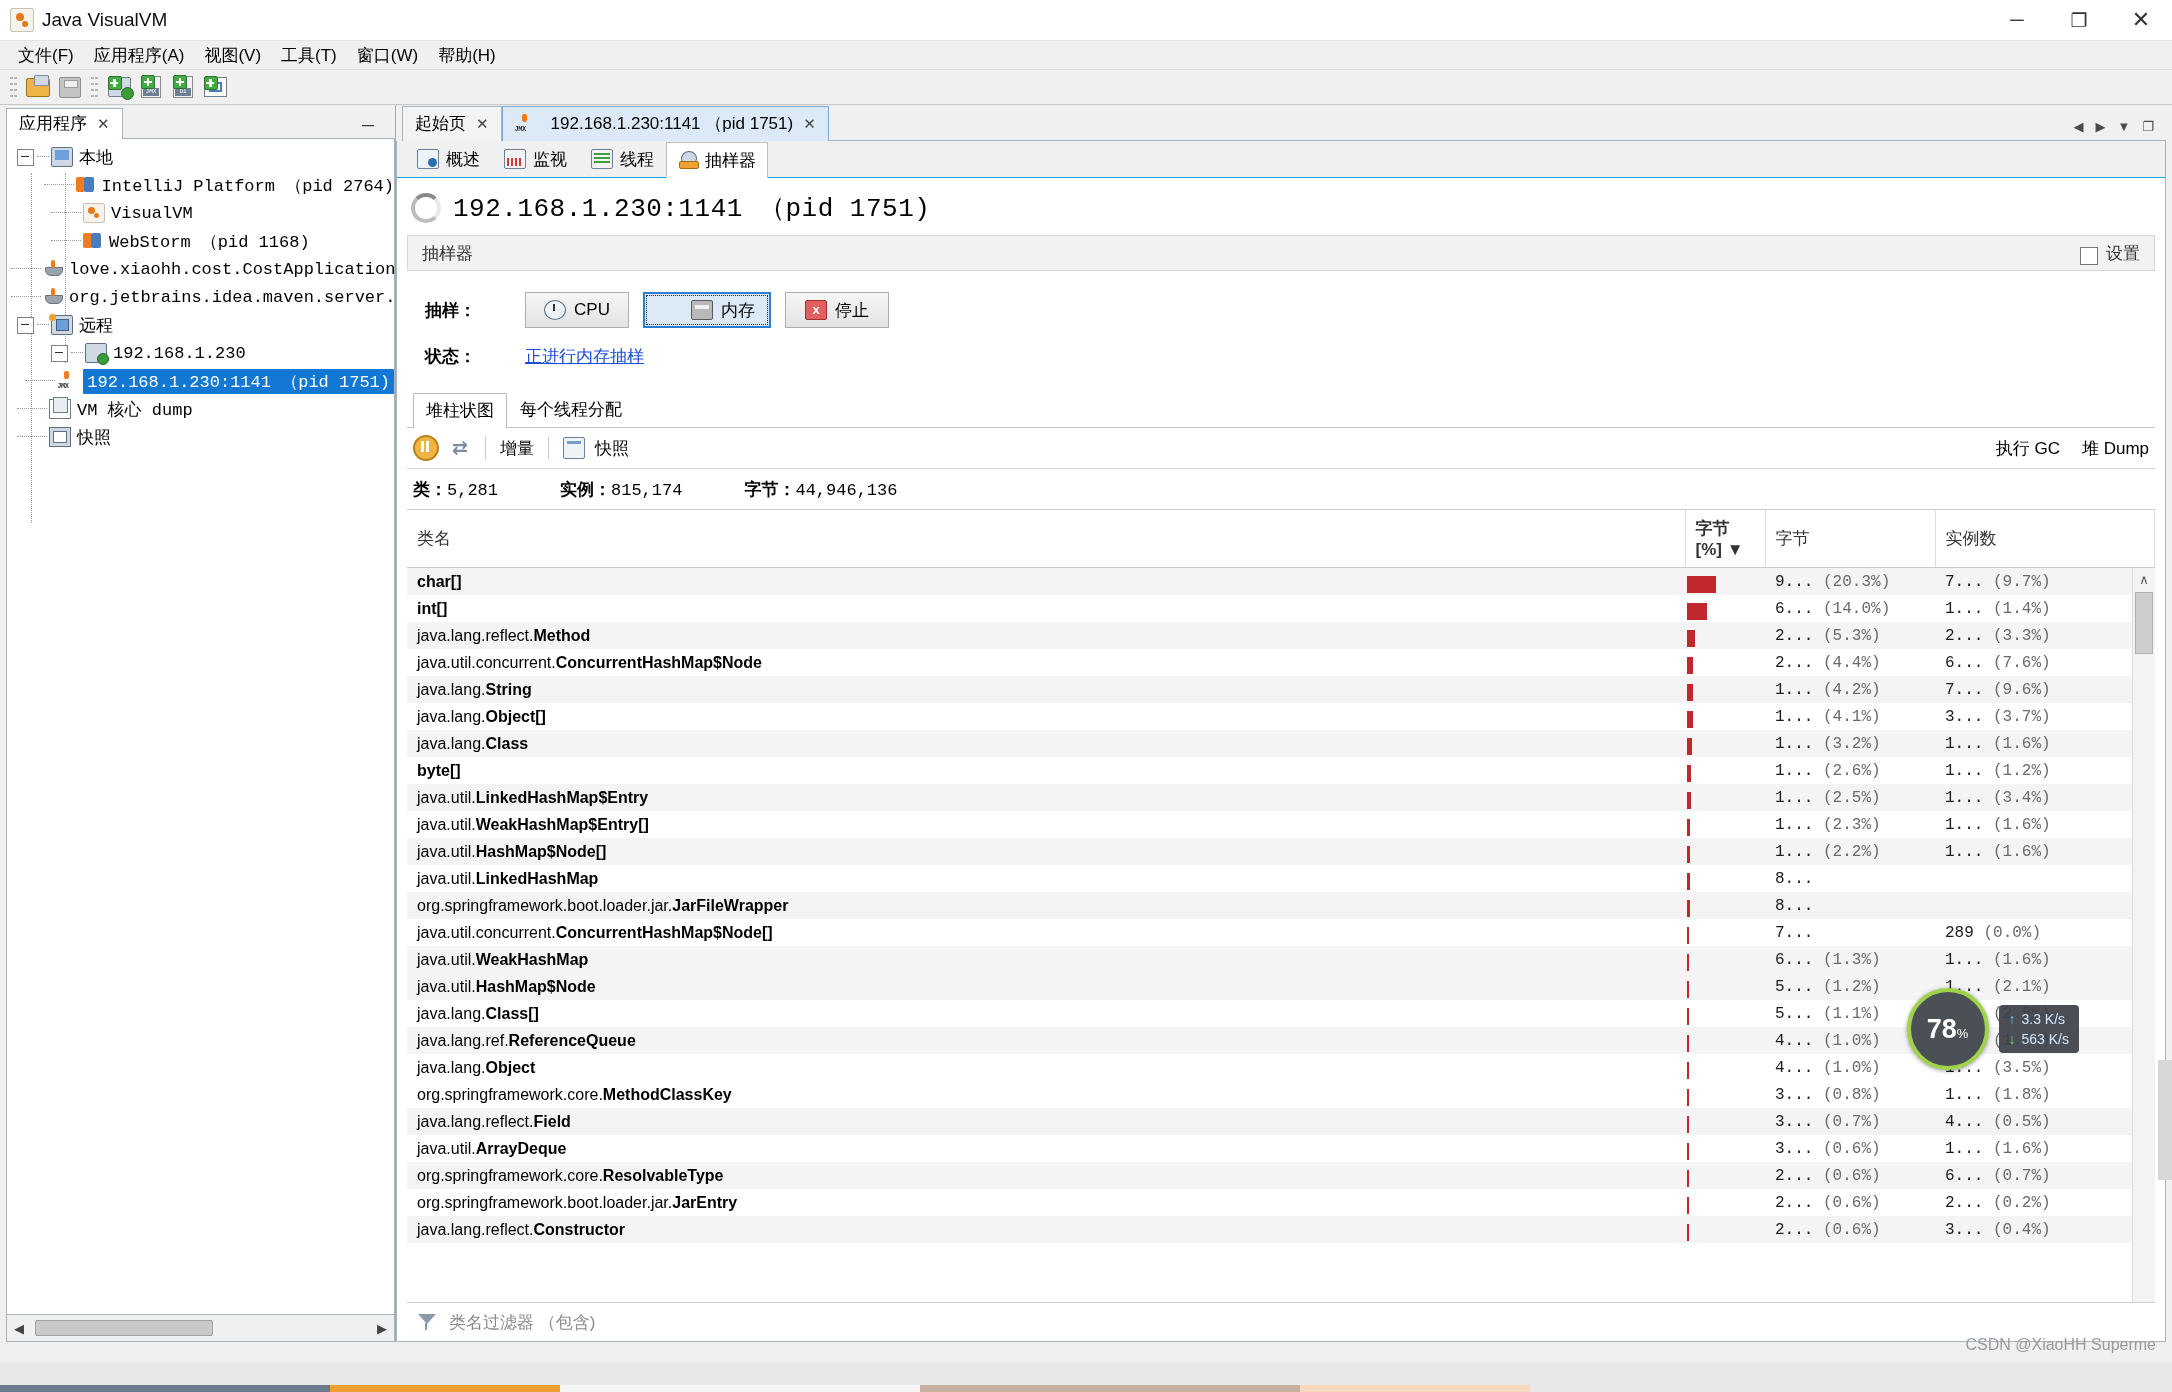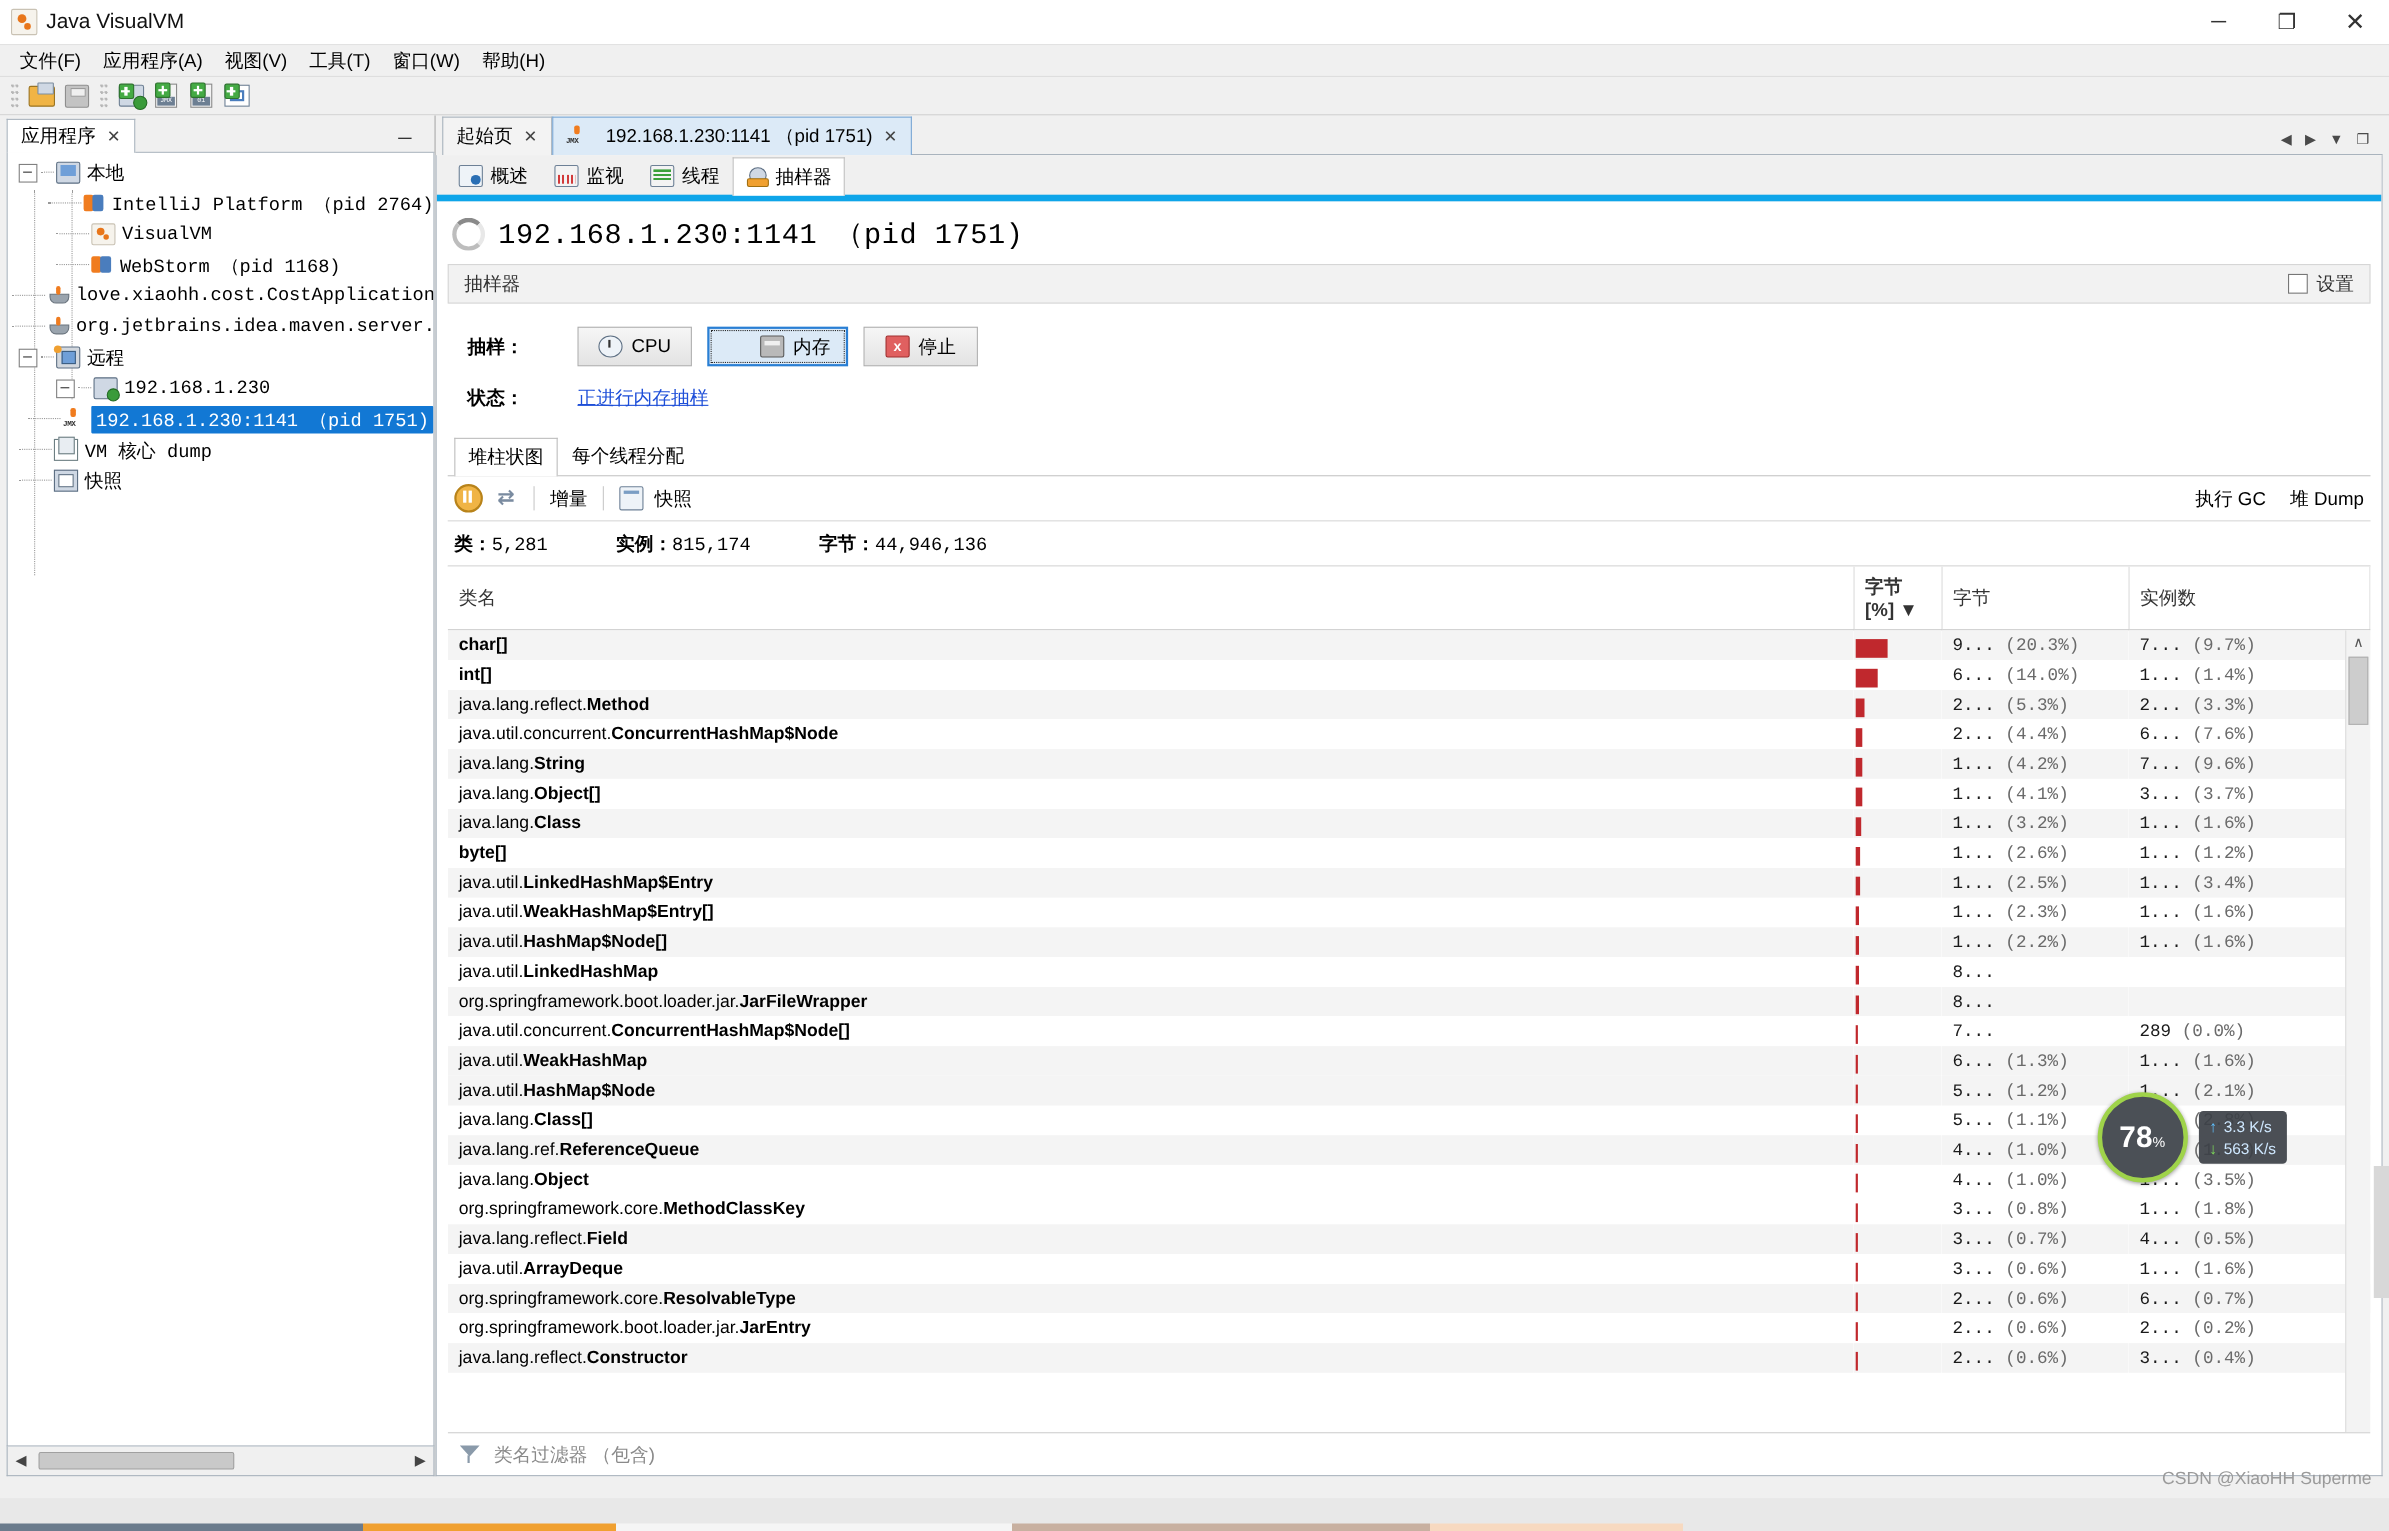--- a/index.html
+++ b/index.html
@@ -141,22 +141,22 @@
   #doc-tabrow{display:flex;align-items:flex-end;height:32px;padding-left:6px;}
   .doc-tab{border:1px solid #a9b3bd;border-bottom:none;padding:5px 12px 6px 12px;
            display:flex;align-items:center;gap:10px;font-size:17px;background:#f3f3f3;}
   .doc-tab.active{background:#dceaf7;border-color:#7aa7d4;}
   .doc-tab .x{color:#444;font-size:15px;}
   #doc-tabrow .filler{flex:1;border-bottom:1px solid #a9b3bd;height:27px;
            display:flex;align-items:center;justify-content:flex-end;gap:12px;
            padding-right:12px;color:#4a4a4a;font-size:13px;}
   #content{flex:1;background:#fff;border:1px solid #a9b3bd;border-top:none;
            display:flex;flex-direction:column;overflow:hidden;}
-  #subtabs{display:flex;align-items:flex-end;height:36px;background:#f0f0f0;
-           border-bottom:6px solid #0ea5e9;padding-left:8px;}
+  #subtabs{display:flex;height:36px;background:#f0f0f0;
+           border-bottom:1px solid #0ea5e9;padding-left:8px;}
   .subtab{display:flex;align-items:center;gap:7px;padding:5px 11px 6px 11px;font-size:17px;
           border:1px solid transparent;border-bottom:none;}
   .subtab.active{background:#fff;border-color:#bfbfbf;position:relative;top:1px;}
   .sic{width:20px;height:18px;flex:none;position:relative;border-radius:2px;}
   .sic-overview{background:#eef3f8;border:1px solid #6d8096;}
   .sic-overview:after{content:"";position:absolute;right:1px;bottom:1px;width:9px;height:9px;
         border-radius:50%;background:#2a6fb5;}
   .sic-monitor{background:#f3f3f3;border:1px solid #6d8096;}
   .sic-monitor:after{content:"";position:absolute;left:2px;bottom:2px;right:2px;height:8px;
         background:repeating-linear-gradient(90deg,#d23a3a 0 2px,transparent 2px 4px);}
@@ -171,21 +171,21 @@
 
   #pane{flex:1;overflow:hidden;display:flex;flex-direction:column;padding:0 10px;
         box-sizing:border-box;position:relative;}
   #pane-title{display:flex;align-items:center;gap:12px;padding:12px 4px 10px 4px;}
   .spinner{width:22px;height:22px;border-radius:50%;border:4px solid #bdbdbd;
            border-top-color:#8a8a8a;border-right-color:#e8e8e8;}
   #pane-title h1{margin:0;font-size:26px;font-weight:normal;letter-spacing:.5px;}
   #sampler-bar{background:#f2f2f2;border:1px solid #d6d6d6;height:36px;display:flex;
            align-items:center;justify-content:space-between;padding:0 14px;font-size:17px;
            color:#333;box-sizing:border-box;}
-  #sampler-bar .right{display:flex;align-items:center;gap:8px;}
+  #sampler-bar .right{display:flex;align-items:flex-end;gap:8px;}
   .chk{width:16px;height:16px;border:1px solid #767676;background:#fff;}
   #ctrl{padding:16px 0 6px 18px;}
   .ctrl-row{display:flex;align-items:center;height:46px;gap:0;}
   .ctrl-label{width:100px;font-size:17px;font-weight:bold;}
   .jbtn{height:36px;min-width:104px;background:linear-gradient(#f6f6f6,#e3e3e3);
         border:1px solid #adadad;display:flex;align-items:center;justify-content:center;
         gap:8px;font-size:17px;margin-right:14px;padding:0 14px;box-sizing:border-box;}
   .jbtn.focus{background:#dceaf7;border:2px solid #2a7fd4;outline:1px dotted #2a2a2a;
         outline-offset:-4px;padding-left:46px;}
   .bic{width:20px;height:18px;position:relative;flex:none;}

